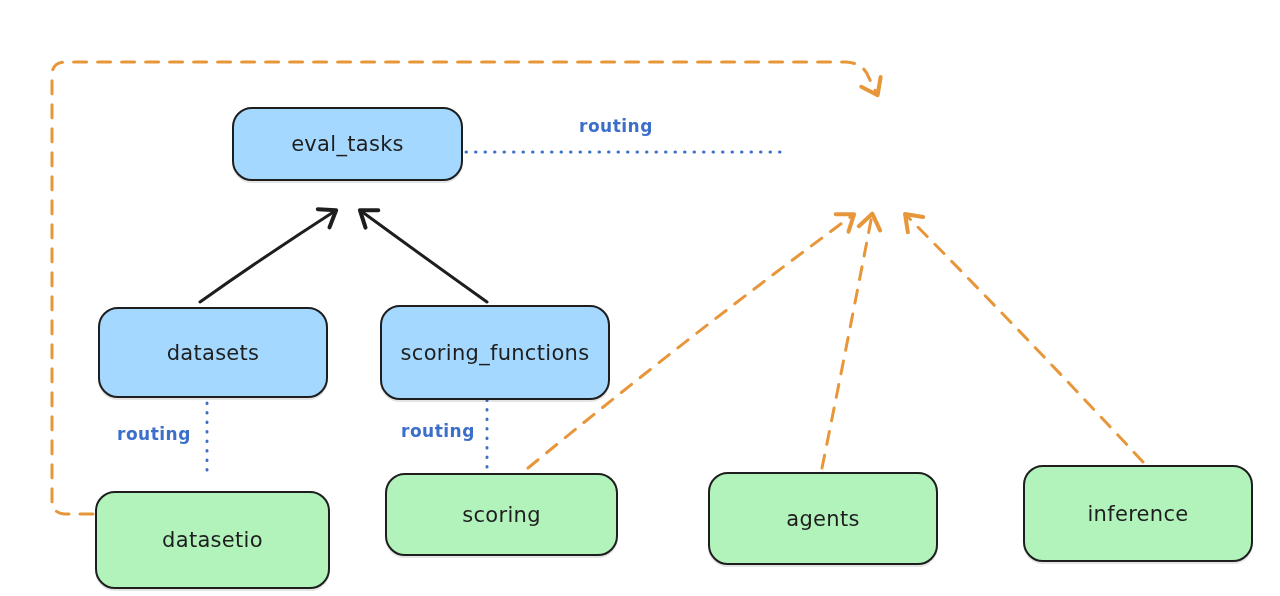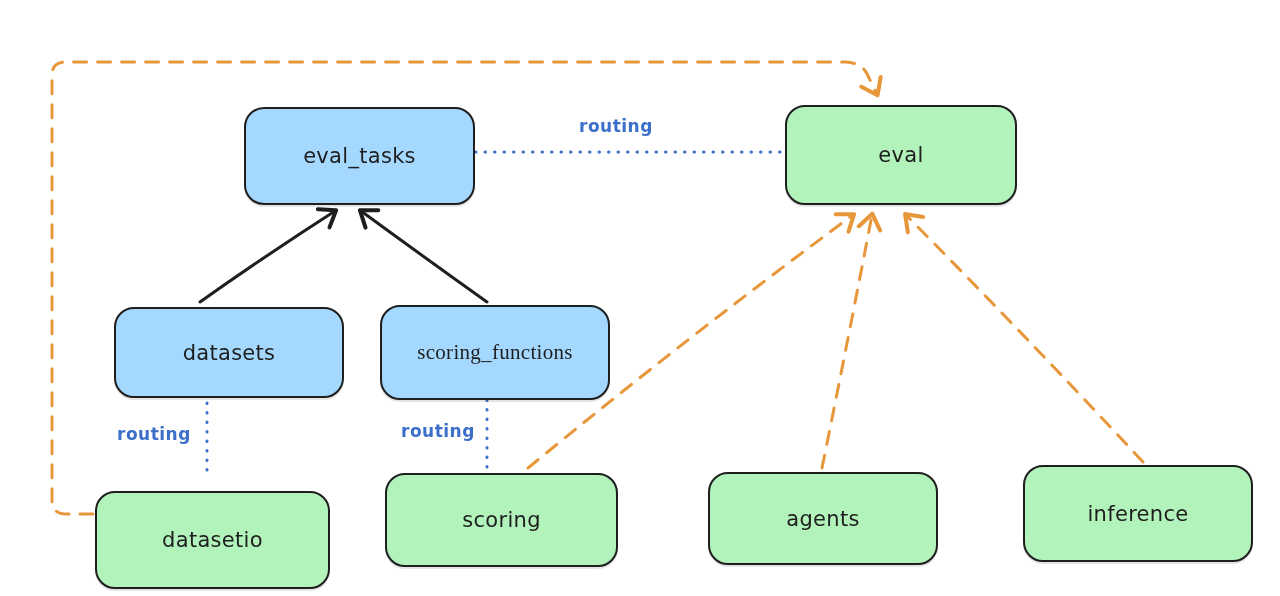--- a/index.html
+++ b/index.html
@@ -66,31 +66,30 @@
     <path d="M 466 152 L 786 152" fill="none" stroke="#3b6fc9" stroke-width="3" stroke-linecap="round" stroke-dasharray="0.5 9"></path>
     <path d="M 207 403 L 207 471" fill="none" stroke="#3b6fc9" stroke-width="3" stroke-linecap="round" stroke-dasharray="0.5 9"></path>
     <path d="M 487 400 L 487 469" fill="none" stroke="#3b6fc9" stroke-width="3" stroke-linecap="round" stroke-dasharray="0.5 9"></path>
 
     <path d="M 93 514 L 64 514 Q 52 513 52 500 L 52 75 Q 52 62 66 62 L 846 62 Q 864 63 869 78 L 877 94" fill="none" stroke="#e8963a" stroke-width="3" stroke-linecap="round" stroke-dasharray="13 11" marker-end="url(#arrow-orange)"></path>
     <path d="M 528 468 Q 690 335 853 215" fill="none" stroke="#e8963a" stroke-width="3" stroke-linecap="round" stroke-dasharray="13 11" marker-end="url(#arrow-orange)"></path>
     <path d="M 822 468 Q 848 340 872 215" fill="none" stroke="#e8963a" stroke-width="3" stroke-linecap="round" stroke-dasharray="13 11" marker-end="url(#arrow-orange)"></path>
     <path d="M 1143 462 Q 1025 335 906 215" fill="none" stroke="#e8963a" stroke-width="3" stroke-linecap="round" stroke-dasharray="13 11" marker-end="url(#arrow-orange)"></path>
   </svg>
 
-  <div class="node blue" style="left:244px; top:107px; width:231px; height:98px;">eval_tasks</div>
+  <div class="node blue" style="left:232px; top:107px; width:231px; height:74px;">eval_tasks</div>
 
-  <div class="node green" style="left:785px; top:105px; width:232px; height:100px;">eval</div>
 
-  <div class="node blue" style="left:98px; top:307px; width:230px; height:91px;margin-left:16px;">datasets</div>
+  <div class="node blue" style="left:98px; top:307px; width:230px; height:91px;">datasets</div>
 
-  <div class="node blue" style="left:380px; top:305px; width:230px; height:95px;font-family:Liberation Serif, serif;">scoring_functions</div>
+  <div class="node blue" style="left:380px; top:305px; width:230px; height:95px;">scoring_functions</div>
 
   <div class="node green" style="left:95px; top:475px; width:235px; height:98px;margin-top:16px;">datasetio</div>
 
-  <div class="node green" style="left:385px; top:473px; width:233px; height:94px;">scoring</div>
+  <div class="node green" style="left:385px; top:473px; width:233px; height:83px;">scoring</div>
 
   <div class="node green" style="left:1023px; top:465px; width:230px; height:97px;">inference</div>
 
   <div class="node green" style="left:708px; top:472px; width:230px; height:93px;">agents</div>
 
   <div class="edge-label" style="left:579px; top:116px;">routing</div>
 
   <div class="edge-label" style="left:117px; top:424px;">routing</div>
 
   <div class="edge-label" style="left:401px; top:421px;">routing</div>

